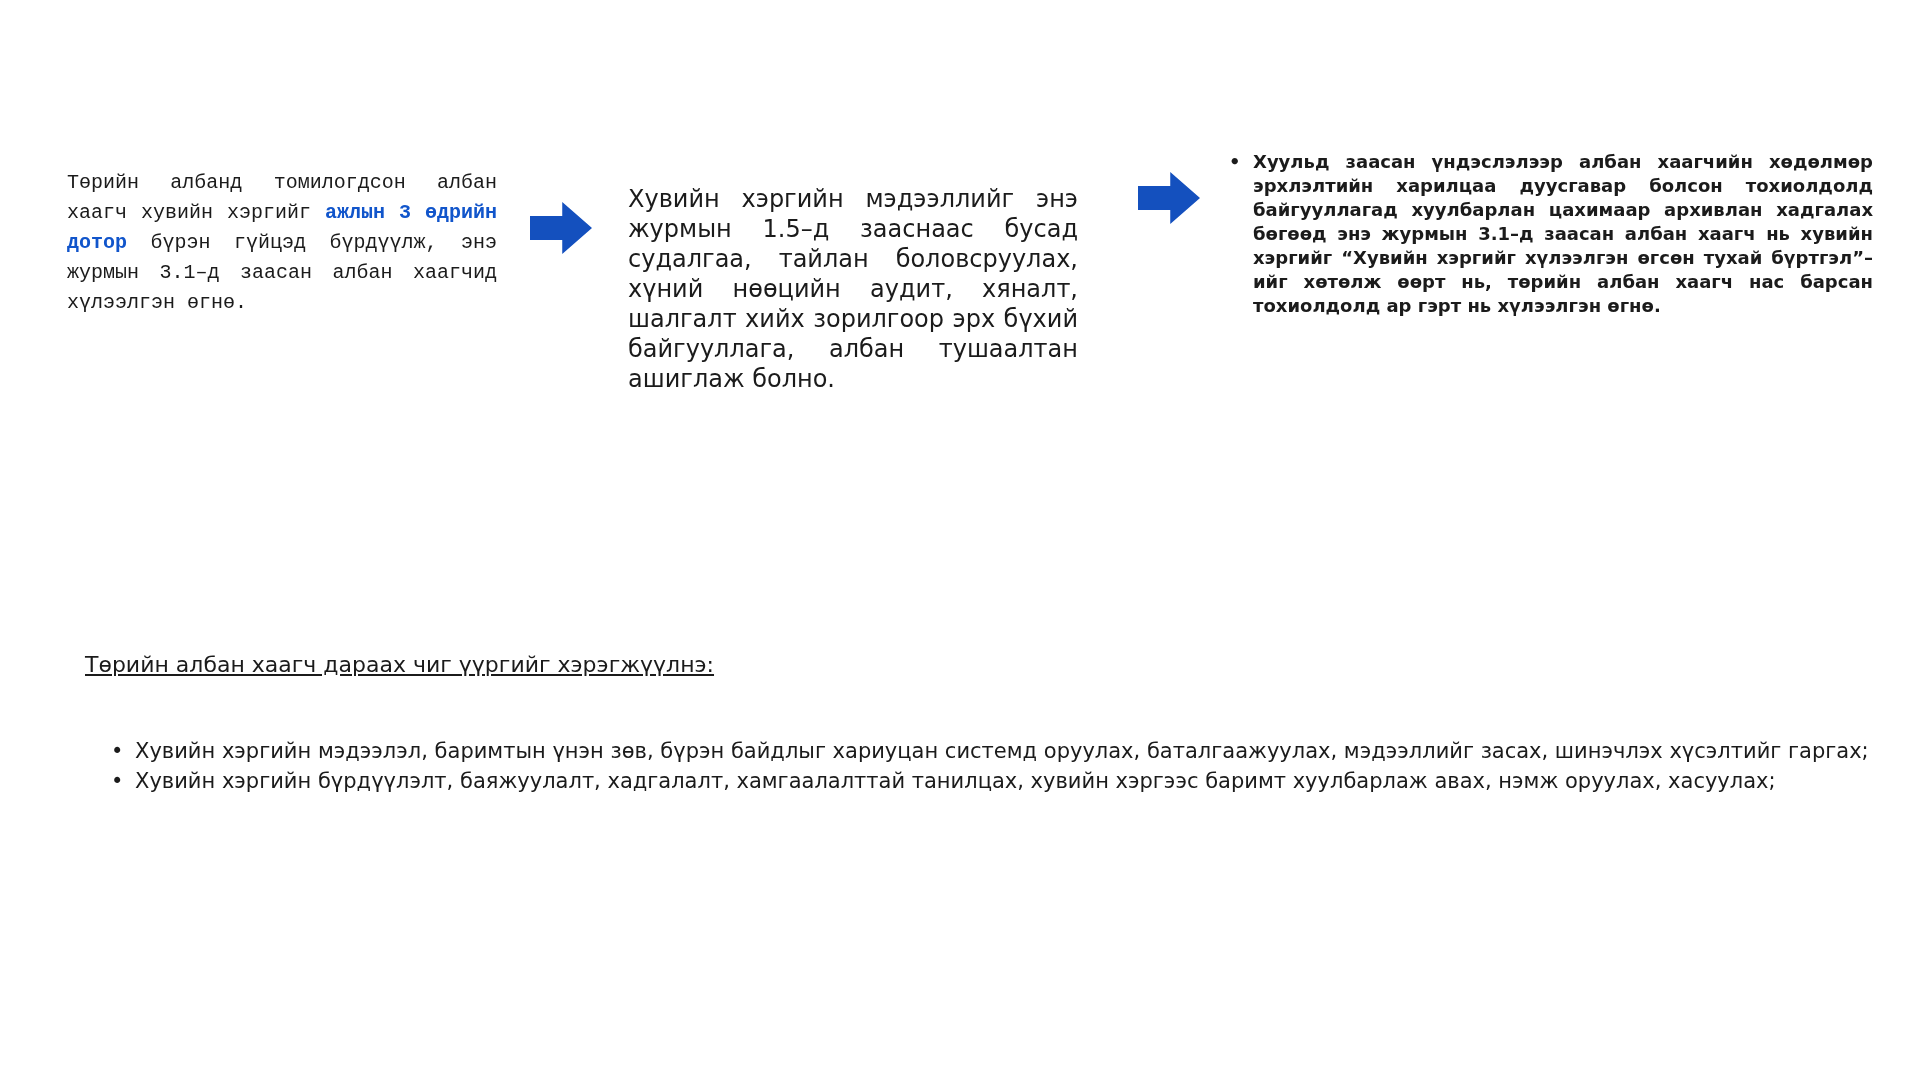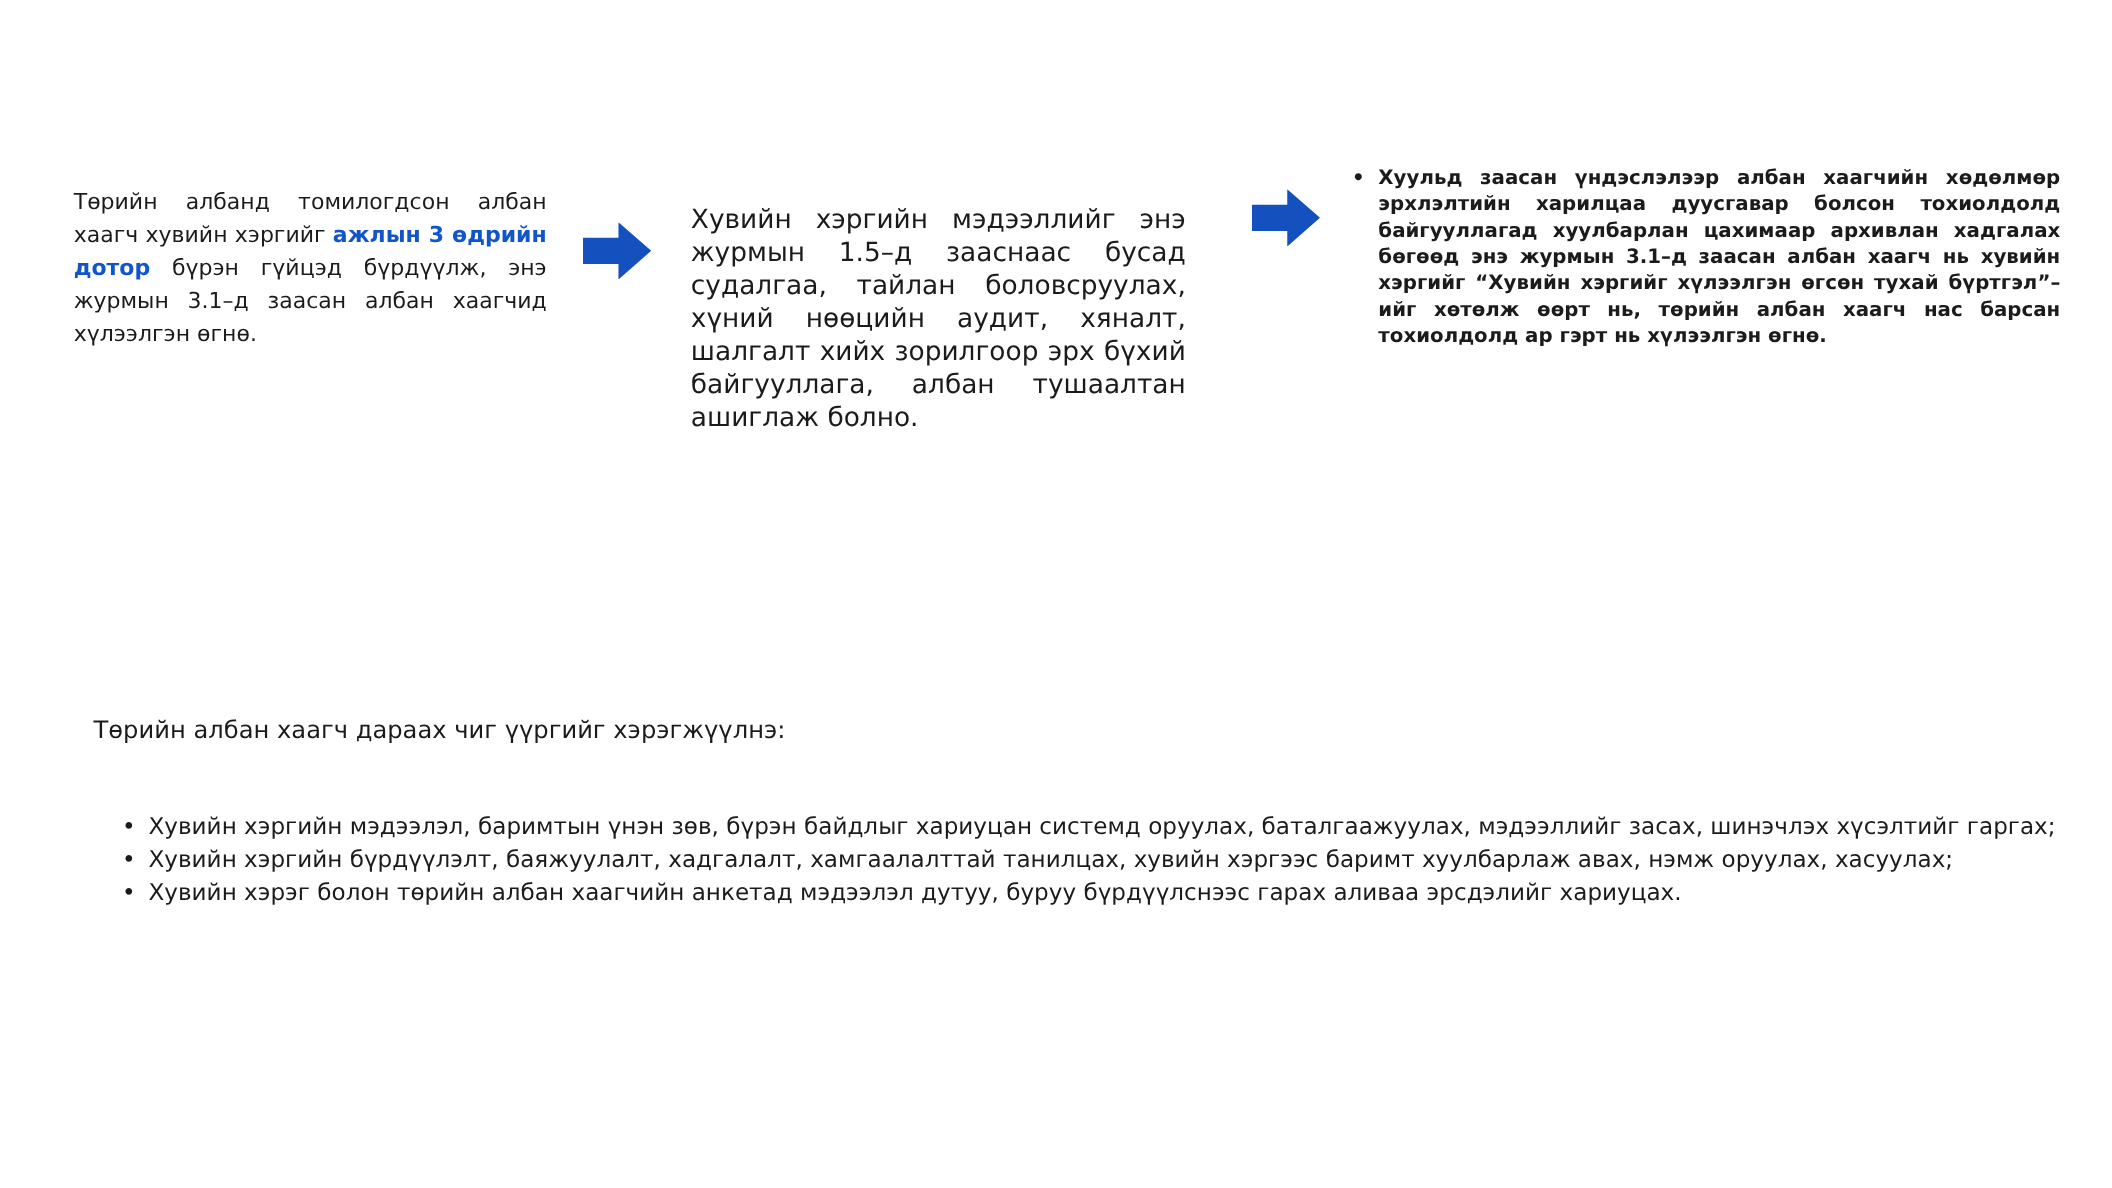--- a/index.html
+++ b/index.html
@@ -12,40 +12,40 @@
   html,body{width:1920px;height:1080px;}
   body{
     background:var(--page-bg);
     font-family:"DejaVu Sans","Liberation Sans",sans-serif;
     color:var(--text-color);
     position:relative;
     overflow:hidden;
   }
   .canvas{position:absolute;inset:0;}
   .col{position:absolute;text-align:justify;}
-  .step1{left:67px;top:168px;width:430px;font-size:20px;line-height:30px;}
+  .step1{left:67px;top:168px;width:430px;font-size:20px;line-height:30px;font-family:Liberation Mono, monospace;}
   .step1 .hl{color:var(--accent-blue);font-weight:bold;}
   .step2{left:628px;top:184px;width:450px;font-size:24px;line-height:30px;}
   .arrow{
     position:absolute;width:62px;height:52px;background:var(--arrow-blue);
     clip-path:polygon(0% 27%,52% 27%,52% 0%,100% 50%,52% 100%,52% 73%,0% 73%);
   }
   .arrow1{left:530px;top:202px;}
   .arrow2{left:1138px;top:172px;}
   ul.bullets{list-style:none;}
   ul.bullets li{position:relative;text-align:justify;}
   ul.bullets li::before{
     content:"\2022";
     position:absolute;left:-24px;top:0;
     color:var(--text-color);
   }
   .step3{left:1253px;top:150px;width:620px;font-size:18px;line-height:24px;font-weight:bold;}
   .duties-heading{
     position:absolute;left:85px;top:650px;
-    font-size:22px;line-height:30px;text-align:left;
+    font-size:22px;line-height:30px;text-align:left;text-decoration:underline;
   }
   .duties-list{
     position:absolute;left:135px;top:712px;width:1740px;
     font-size:21px;line-height:30px;margin-top:24px;
   }
 </style>
 </head>
 <body>
 
 <div class="canvas">
@@ -60,16 +60,15 @@
 
   <ul class="bullets col step3">
     <li>Хуульд заасан үндэслэлээр албан хаагчийн хөдөлмөр эрхлэлтийн харилцаа дуусгавар болсон тохиолдолд байгууллагад хуулбарлан цахимаар архивлан хадгалах бөгөөд энэ журмын 3.1–д заасан албан хаагч нь хувийн хэргийг “Хувийн хэргийг хүлээлгэн өгсөн тухай бүртгэл”–ийг хөтөлж өөрт нь, төрийн албан хаагч нас барсан тохиолдолд ар гэрт нь хүлээлгэн өгнө.</li>
   </ul>
 
   <div class="duties-heading">Төрийн албан хаагч дараах чиг үүргийг хэрэгжүүлнэ:</div>
 
   <ul class="bullets duties-list">
     <li>Хувийн хэргийн мэдээлэл, баримтын үнэн зөв, бүрэн байдлыг хариуцан системд оруулах, баталгаажуулах, мэдээллийг засах, шинэчлэх хүсэлтийг гаргах;</li>
     <li>Хувийн хэргийн бүрдүүлэлт, баяжуулалт, хадгалалт, хамгаалалттай танилцах, хувийн хэргээс баримт хуулбарлаж авах, нэмж оруулах, хасуулах;</li>
-    <li>Хувийн хэрэг болон төрийн албан хаагчийн анкетад мэдээлэл дутуу, буруу бүрдүүлснээс гарах аливаа эрсдэлийг хариуцах.</li>
   </ul>
 
 </div>
 
 </body></html>

